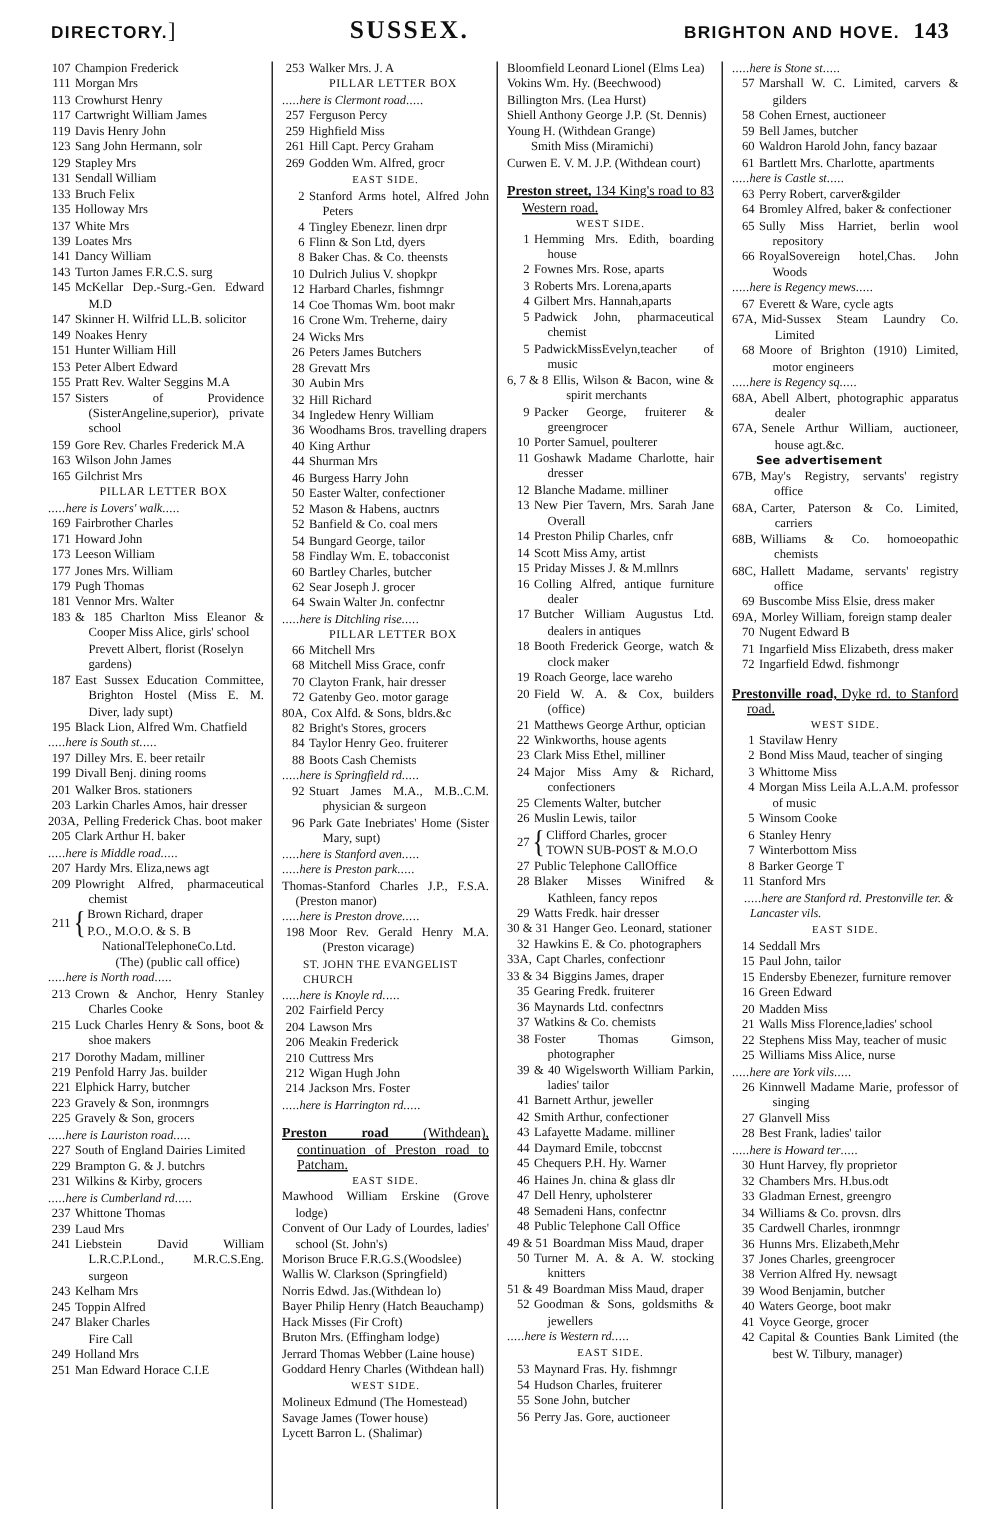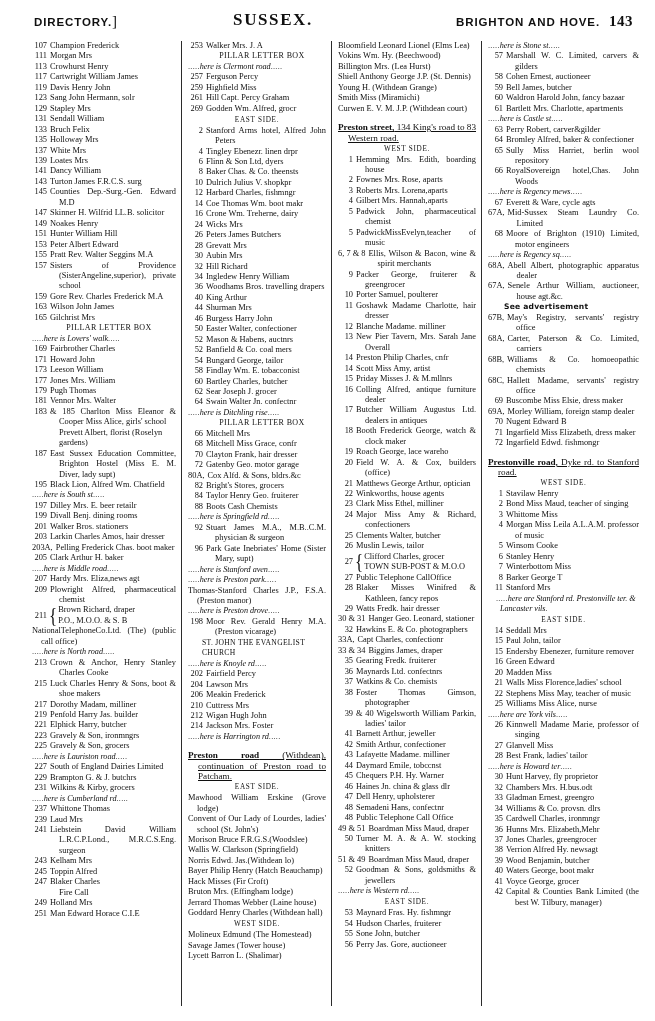--- a/index.html
+++ b/index.html
@@ -261,21 +261,21 @@
         <div class="entry just">
           <span class="num">141</span>
           <span class="txt hang">Dancy William</span>
         </div>
         <div class="entry just">
           <span class="num">143</span>
           <span class="txt hang">Turton James F.R.C.S. surg</span>
         </div>
         <div class="entry just">
           <span class="num">145</span>
-          <span class="txt hang">Counties Dep.-Surg.-Gen. Edward M.D</span>
+          <span class="txt hang">McKellar Dep.-Surg.-Gen. Edward M.D</span>
         </div>
         <div class="entry just">
           <span class="num">147</span>
           <span class="txt hang">Skinner H. Wilfrid LL.B. solicitor</span>
         </div>
         <div class="entry just">
           <span class="num">149</span>
           <span class="txt hang">Noakes Henry</span>
         </div>
         <div class="entry just">
@@ -380,21 +380,21 @@
           <span class="txt hang">Plowright Alfred, pharmaceutical chemist</span>
         </div>
         <div class="brace">
           <span class="bnum">211</span>
           <span class="bsym">{</span>
           <span class="bpair">
             <div>Brown Richard, draper</div>
             <div>P.O., M.O.O. &amp; S. B</div>
           </span>
         </div>
-        <div class="txt hang" style="text-align: justify; text-align-last: left;">NationalTelephoneCo.Ltd. (The) (public call office)</div>
+        <div class="txt hang" style="text-align: justify; text-align-last: left; margin-left: 36px;">NationalTelephoneCo.Ltd. (The) (public call office)</div>
         <div class="herehere"><span class="dots">.....</span><span>here is North road</span><span class="dots">.....</span></div>
         <div class="entry just">
           <span class="num">213</span>
           <span class="txt hang">Crown &amp; Anchor, Henry Stanley Charles Cooke</span>
         </div>
         <div class="entry just">
           <span class="num">215</span>
           <span class="txt hang">Luck Charles Henry &amp; Sons, boot &amp; shoe makers</span>
         </div>
         <div class="entry just">
@@ -689,21 +689,21 @@
         <div class="txt hang" style="text-align: justify; text-align-last: left;">Molineux Edmund (The Homestead)</div>
         <div class="txt hang" style="text-align: justify; text-align-last: left;">Savage James (Tower house)</div>
         <div class="txt hang" style="text-align: justify; text-align-last: left;">Lycett Barron L. (Shalimar)</div>
       </div>
     <div class="col" id="col3">
         <div class="txt hang" style="text-align: justify; text-align-last: left;">Bloomfield Leonard Lionel (Elms Lea)</div>
         <div class="txt hang" style="text-align: justify; text-align-last: left;">Vokins Wm. Hy. (Beechwood)</div>
         <div class="txt hang" style="text-align: justify; text-align-last: left;">Billington Mrs. (Lea Hurst)</div>
         <div class="txt hang" style="text-align: justify; text-align-last: left;">Shiell Anthony George J.P. (St. Dennis)</div>
         <div class="txt hang" style="text-align: justify; text-align-last: left;">Young H. (Withdean Grange)</div>
-        <div class="txt hang" style="text-align: justify; text-align-last: left;">Smith Miss (Miramichi)</div>
+        <div class="txt hang" style="text-align: justify; text-align-last: left; margin-left: 16px;">Smith Miss (Miramichi)</div>
         <div class="txt hang" style="text-align: justify; text-align-last: left;">Curwen E. V. M. J.P. (Withdean court)</div>
         <div class="spacer"></div>
         <div class="streethead just" style="display: block; padding-left: 10px; text-indent: -10px; text-align: justify; text-align-last: left;"><span>Preston street,</span><span class="sub"> 134 King's road to 83 Western road.</span></div>
         <div class="sidehead">WEST SIDE.</div>
         <div class="entry just">
           <span class="num">1</span>
           <span class="txt hang">Hemming Mrs. Edith, boarding house</span>
         </div>
         <div class="entry just">
           <span class="num">2</span>

